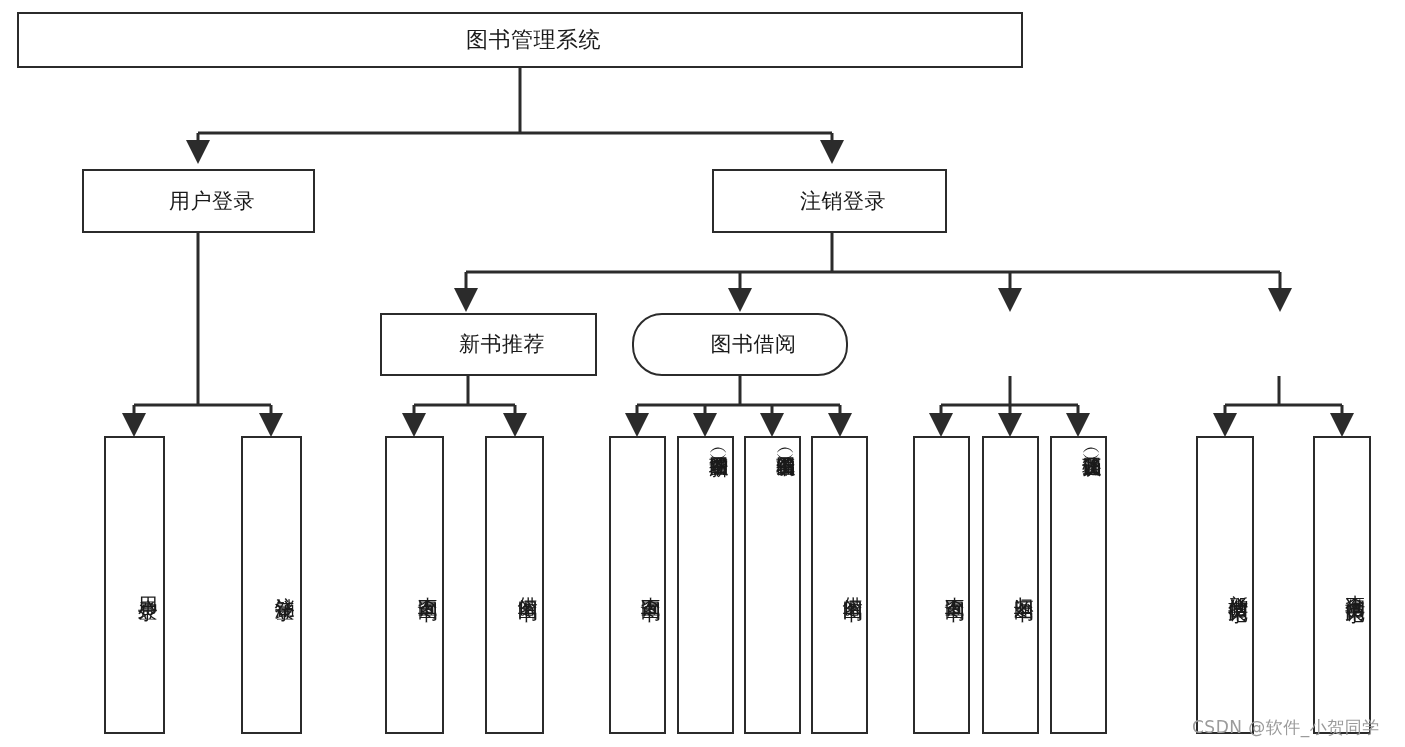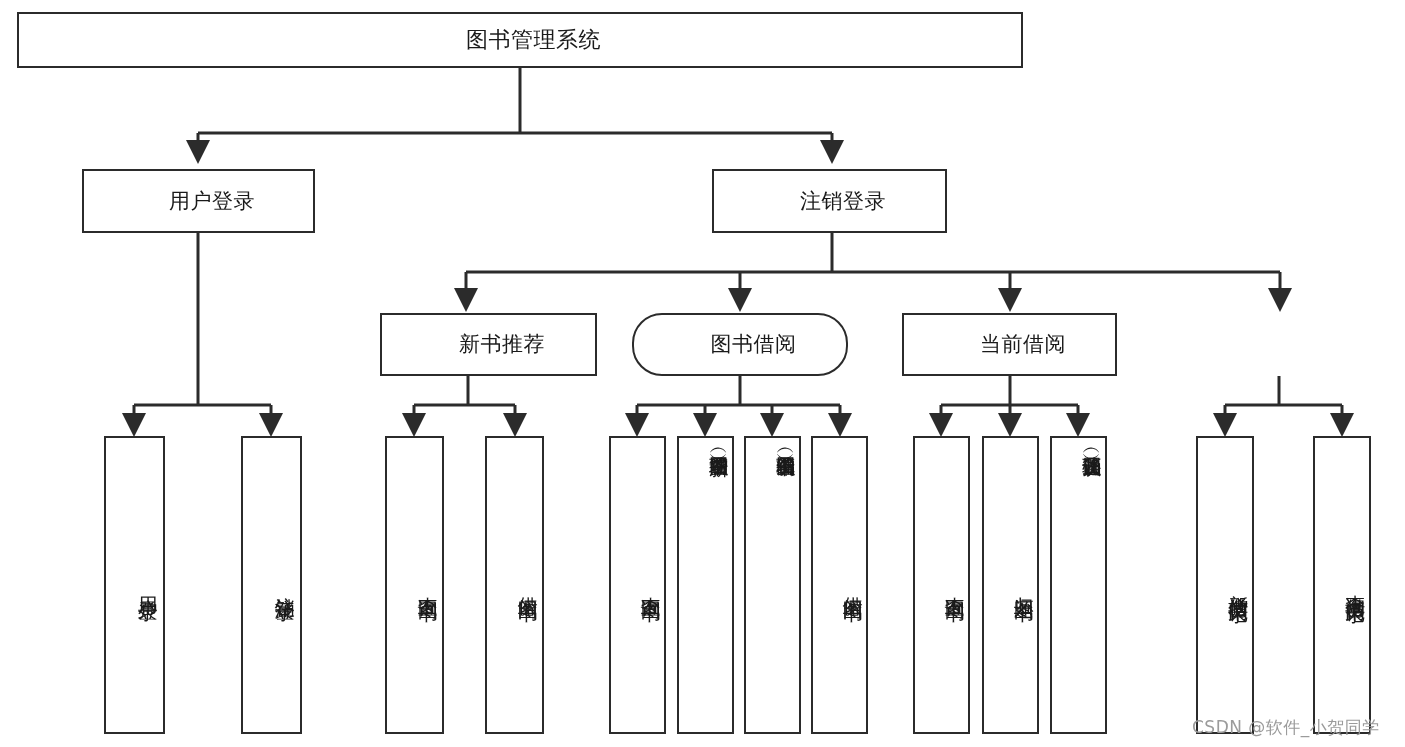--- a/index.html
+++ b/index.html
@@ -150,23 +150,20 @@
   </div>
 
   <div class="node h" style="left:380px; top:313px; width:217px; height:63px;">
     <span class="label">新书推荐</span>
   </div>
 
   <div class="node h" style="left:632px; top:313px; width:216px; height:63px;border-radius:30px;">
     <span class="label">图书借阅</span>
   </div>
 
-  <div class="node h" style="left:902px; top:313px; width:215px; height:63px;">
-    <span class="label">当前借阅</span>
-  </div>
 
 
   <div class="node v center" style="left:104px; top:436px; width:61px; height:298px;">
     <span class="label">用户登录</span>
   </div>
 
   <div class="node v center" style="left:241px; top:436px; width:61px; height:298px;">
     <span class="label">注销登录</span>
   </div>
 

